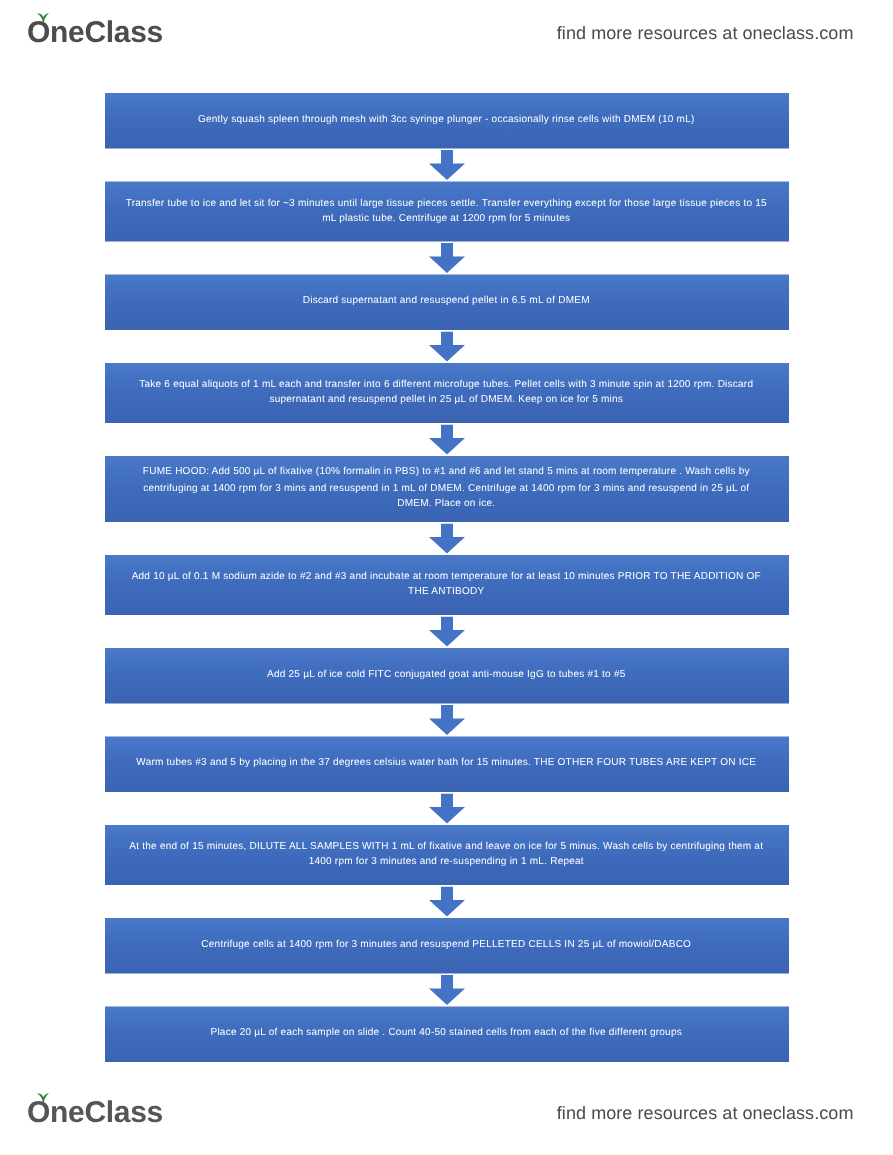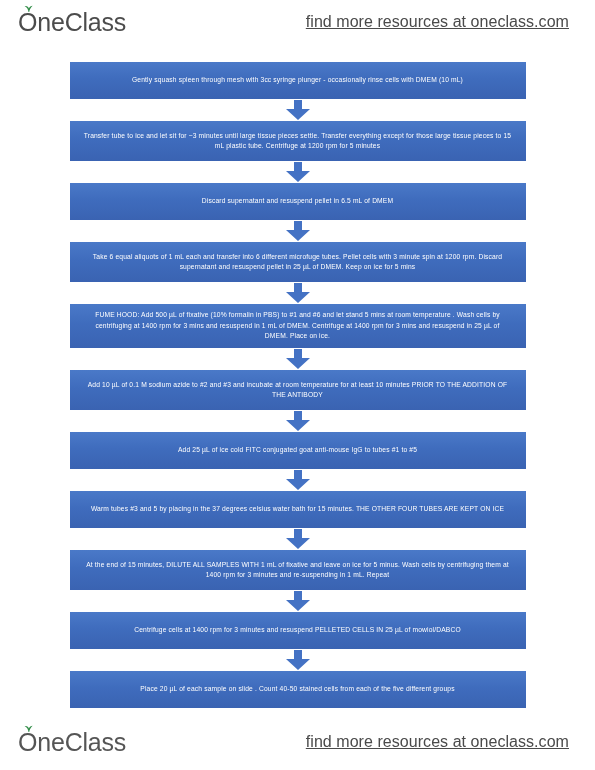--- a/index.html
+++ b/index.html
@@ -32,38 +32,37 @@
     display: flex;
     align-items: center;
     position: relative;
   }
   .brand-mark {
     position: relative;
     display: inline-block;
   }
   .brand-text {
     font-family: "Liberation Sans", sans-serif;
-    font-size: 25px;
+    font-size: 20px;
     letter-spacing: -0.2px;
     color: #4c4c4c;
-    font-weight: 400;
+    font-weight: 700;
   }
   .brand-leaf {
     position: absolute;
     left: 6px;
     top: -3px;
     width: 9px;
     height: 7px;
     pointer-events: none;
   }
   .header-tagline {
-    font-size: 16px;
+    font-size: 12px;
     color: #4a4a4a;
     letter-spacing: 0.05px;
-    text-decoration: underline;
   }
 
   
   .page-footer {
     position: absolute;
     bottom: 8px;
     left: 0;
     width: 595px;
     height: 40px;
     display: flex;

